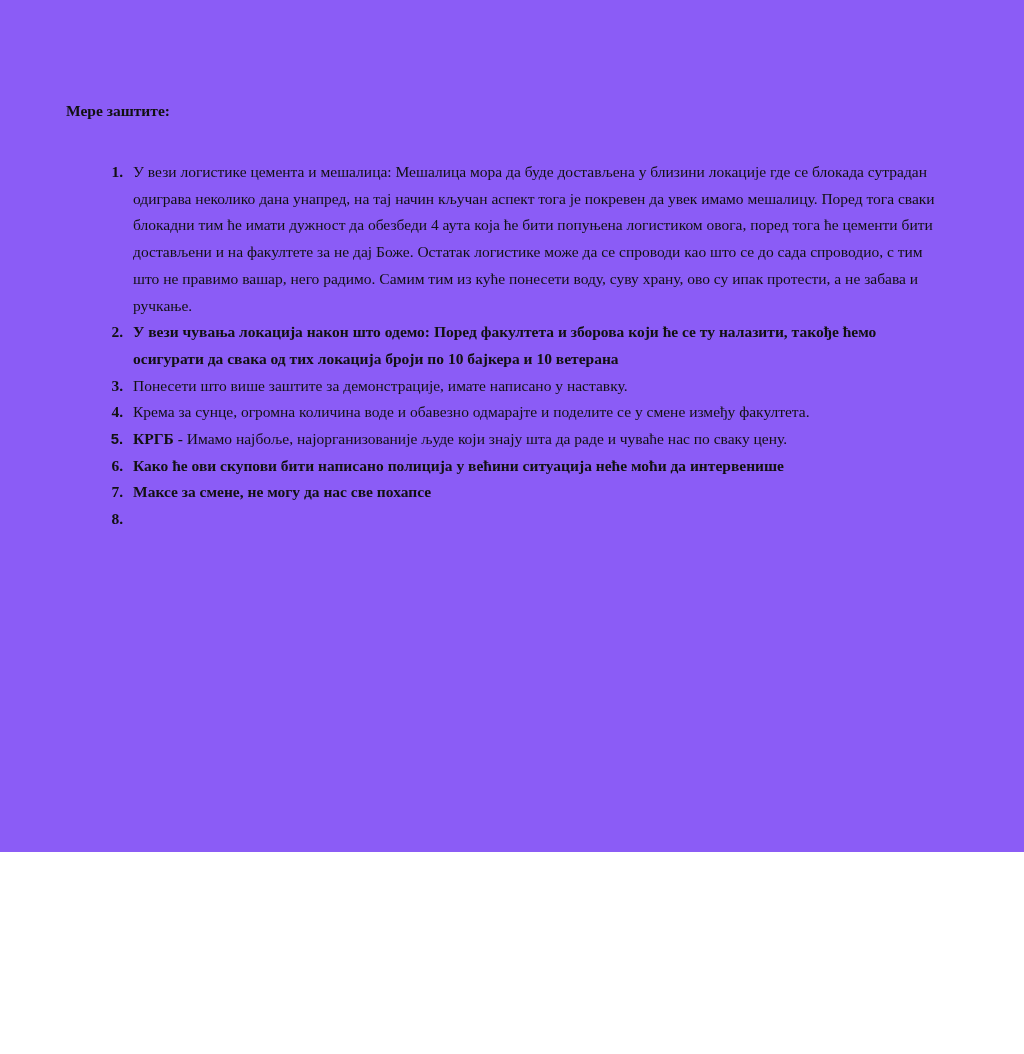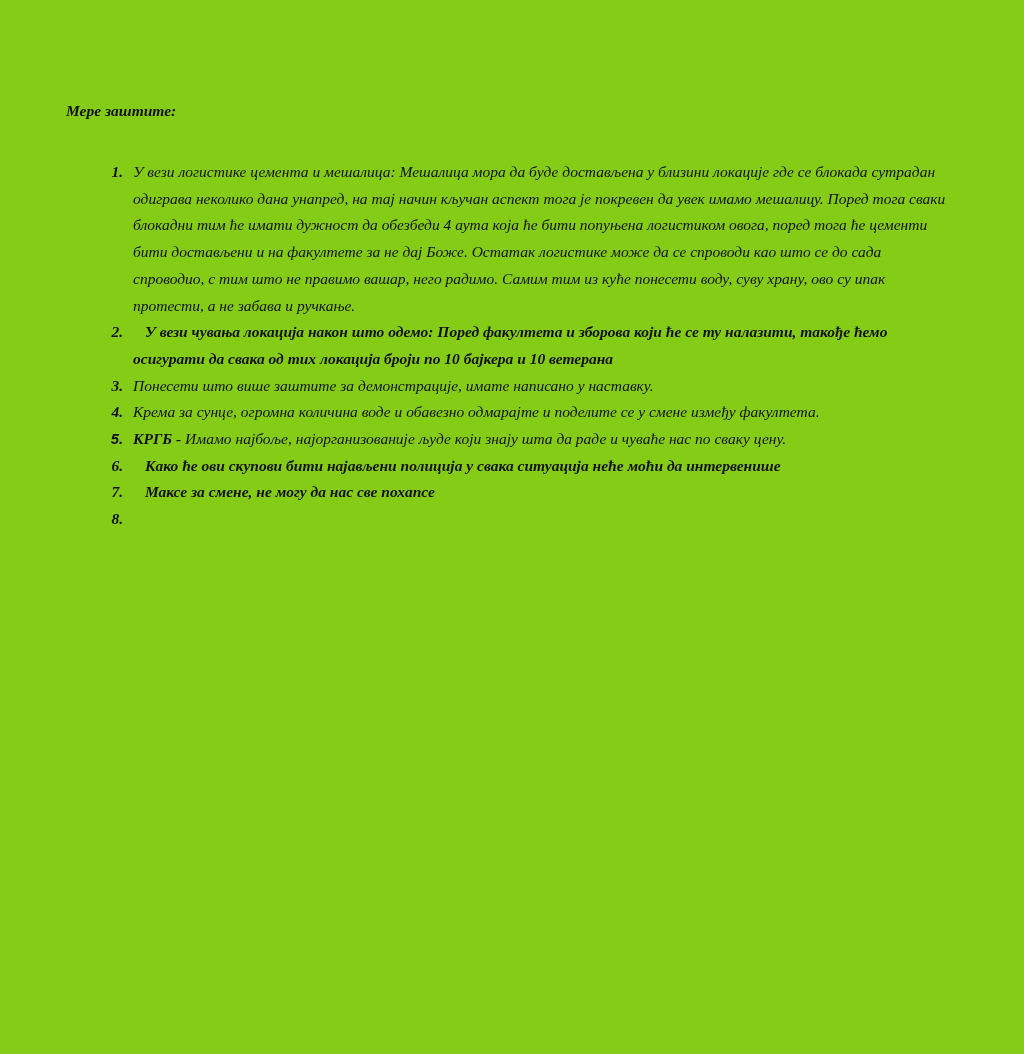--- a/index.html
+++ b/index.html
@@ -10,23 +10,22 @@
   body {
     width: 1024px;
     height: 1054px;
     font-family: "Liberation Serif", serif;
     color: #111111;
     overflow: hidden;
   }
   .page {
     position: relative;
     width: 1024px;
-    height: 1054px;
-    background: #84cc16;
-    font-style: italic;
+    height: 852px;
+    background: #8b5cf6;
   }
   .doc-title {
     position: absolute;
     left: 66px;
     top: 100px;
     margin: 0;
     font-size: 15.5px;
     font-weight: bold;
     line-height: 22px;
     color: #111111;
@@ -59,21 +58,20 @@
     font-size: 14.8px;
   }
   .item-text {
     width: 814px;
   }
   .prefix {
     font-weight: bold;
   }
   .measure-item.bold .item-body {
     font-weight: bold;
-    margin-left: 12px;
   }
 </style>
 </head>
 <body>
 
 <div class="page">
   <h1 class="doc-title">Мере заштите:</h1>
   <ol class="measures-list">
   <li class="measure-item">
     <span class="num">1.</span>
@@ -95,21 +93,21 @@
     <span class="item-text"><span class="prefix"></span><span class="item-body">Крема за сунце, огромна количина воде и обавезно одмарајте и поделите се у смене између факултета.</span></span>
   </li>
 
   <li class="measure-item num-sans">
     <span class="num">5.</span>
     <span class="item-text"><span class="prefix">КРГБ - </span><span class="item-body">Имамо најбоље, најорганизованије људе који знају шта да раде и чуваће нас по сваку цену.</span></span>
   </li>
 
   <li class="measure-item bold">
     <span class="num">6.</span>
-    <span class="item-text"><span class="prefix"></span><span class="item-body">Како ће ови скупови бити најављени полиција у свака ситуација неће моћи да интервенише</span></span>
+    <span class="item-text"><span class="prefix"></span><span class="item-body">Како ће ови скупови бити написано полиција у већини ситуација неће моћи да интервенише</span></span>
   </li>
 
   <li class="measure-item bold">
     <span class="num">7.</span>
     <span class="item-text"><span class="prefix"></span><span class="item-body">Максе за смене, не могу да нас све похапсе</span></span>
   </li>
 
   <li class="measure-item bold">
     <span class="num">8.</span>
   </li>

